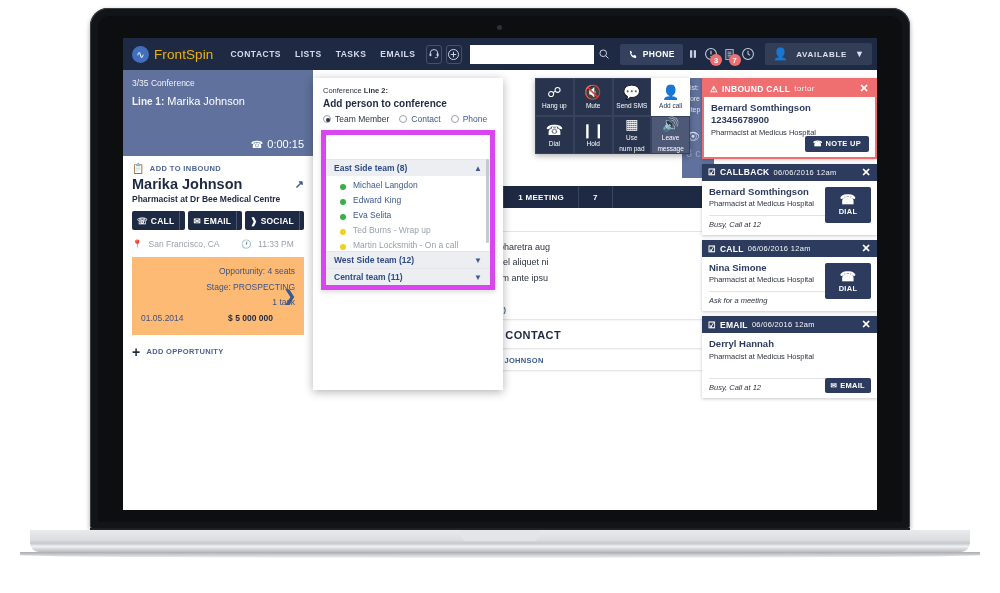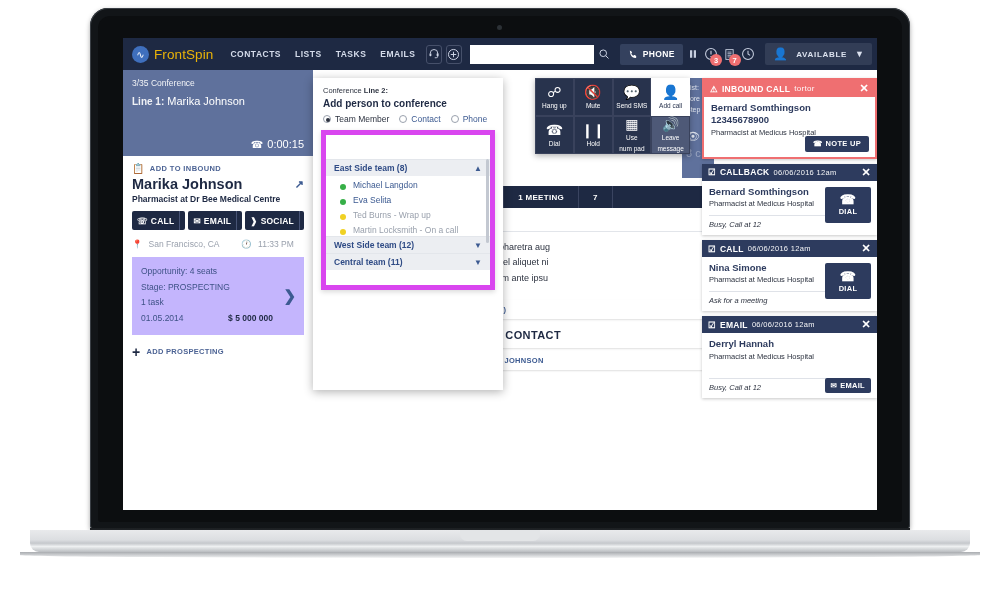--- a/index.html
+++ b/index.html
@@ -150,22 +150,22 @@
   .act .car {
     border-left: 1px solid #475375; padding: 0 4px; font-size: 8px;
     display: flex; align-items: center; height: 100%;
   }
   .metarow {
     display: flex; align-items: center; gap: 6px; padding: 9px 9px 8px;
     color: #9aa1ad; font-size: 8.5px;
   }
   .metarow .sep { width: 10px; }
   .opp-card {
-    margin: 0 9px; background: #c4b5fd; padding: 7px 9px 8px; position: relative;
-    color: #3e5286; font-size: 8.5px; line-height: 1.85;
+    margin: 0 9px; background: #fdba74; padding: 7px 9px 8px; position: relative;
+    color: #3e5286; font-size: 8.5px; line-height: 1.85; text-align: right;
   }
   .opp-arrow {
     position: absolute; right: 8px; top: 50%; transform: translateY(-50%);
     color: #3c5a91; font-size: 15px; font-weight: bold;
   }
   .opp-bottom { display: flex; justify-content: space-between; padding-right: 22px; }
   .opp-bottom b { color: #1e2943; }
   .add-opp {
     display: flex; align-items: center; gap: 6px; padding: 9px 9px;
     color: #4c6394; font-size: 7.5px; font-weight: bold; letter-spacing: .3px;
@@ -480,21 +480,21 @@
           <div>1 task</div>
           <div class="opp-bottom">
             <span>01.05.2014</span>
             <b>$ 5 000 000</b>
           </div>
           <span class="opp-arrow">❯</span>
         </div>
 
         <div class="add-opp">
           <span class="plus">+</span>
-          <span>ADD PROSPECTING</span>
+          <span>ADD OPPORTUNITY</span>
         </div>
       </div>
 
       <div class="tabstrip">
         <div class="tab">ALLS</div>
         <div class="tab">16 EMAILS</div>
         <div class="tab">0 DEMOS</div>
         <div class="tab">1 MEETING</div>
         <div class="tab">7</div>
       </div>
@@ -677,20 +677,24 @@
           <div class="grp">
             <span>East Side team (8)</span>
             <span class="chev">▲</span>
           </div>
           <div class="mem">
             <span class="sdot green"></span>
             <span>Michael Langdon</span>
           </div>
           <div class="mem">
             <span class="sdot green"></span>
+            <span>Edward King</span>
+          </div>
+          <div class="mem">
+            <span class="sdot green"></span>
             <span>Eva Selita</span>
           </div>
           <div class="mem busy">
             <span class="sdot yellow"></span>
             <span>Ted Burns - Wrap up</span>
           </div>
           <div class="mem busy">
             <span class="sdot yellow"></span>
             <span>Martin Locksmith - On a call</span>
           </div>

